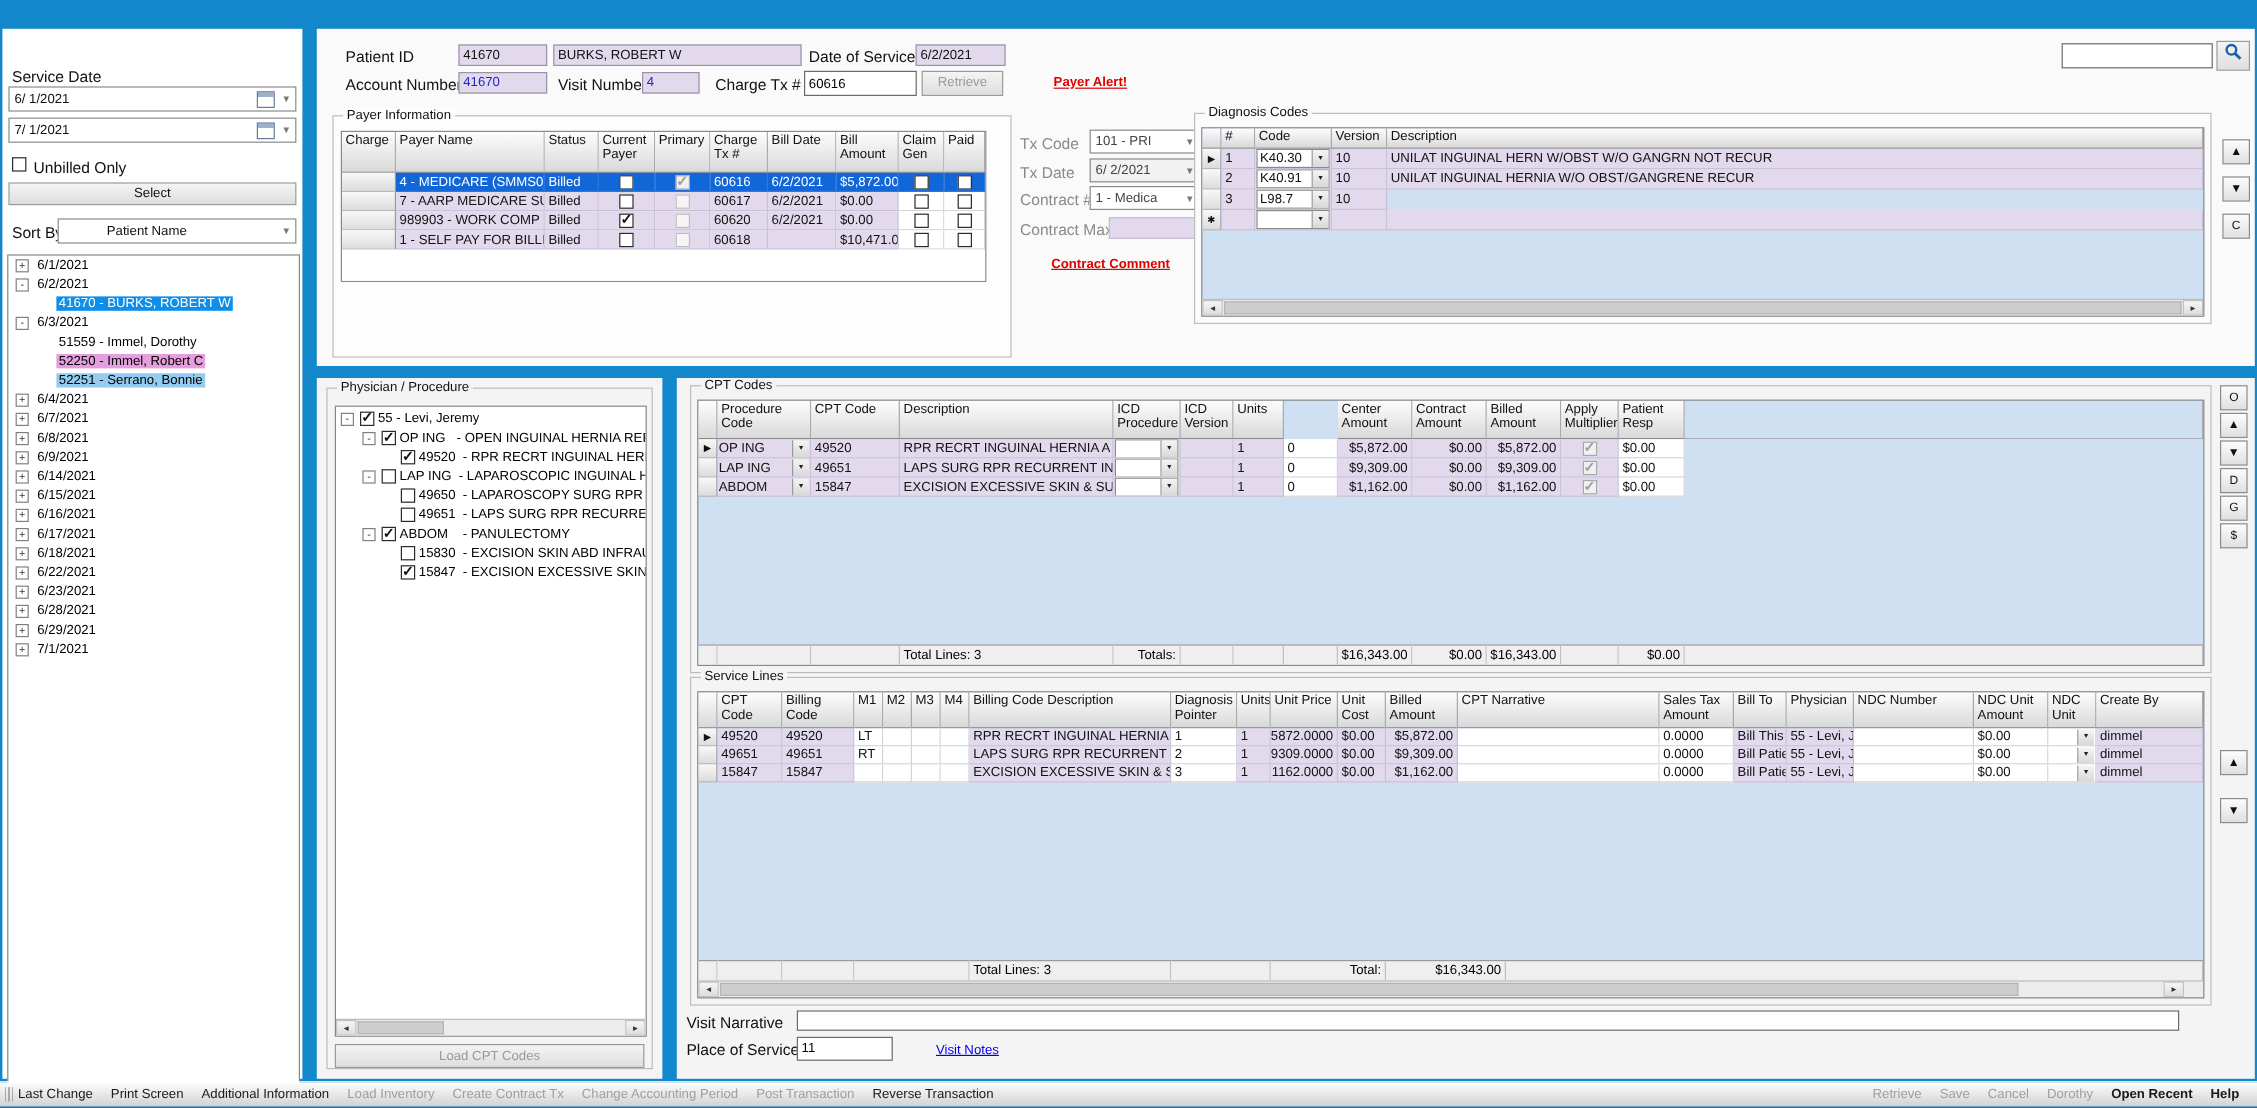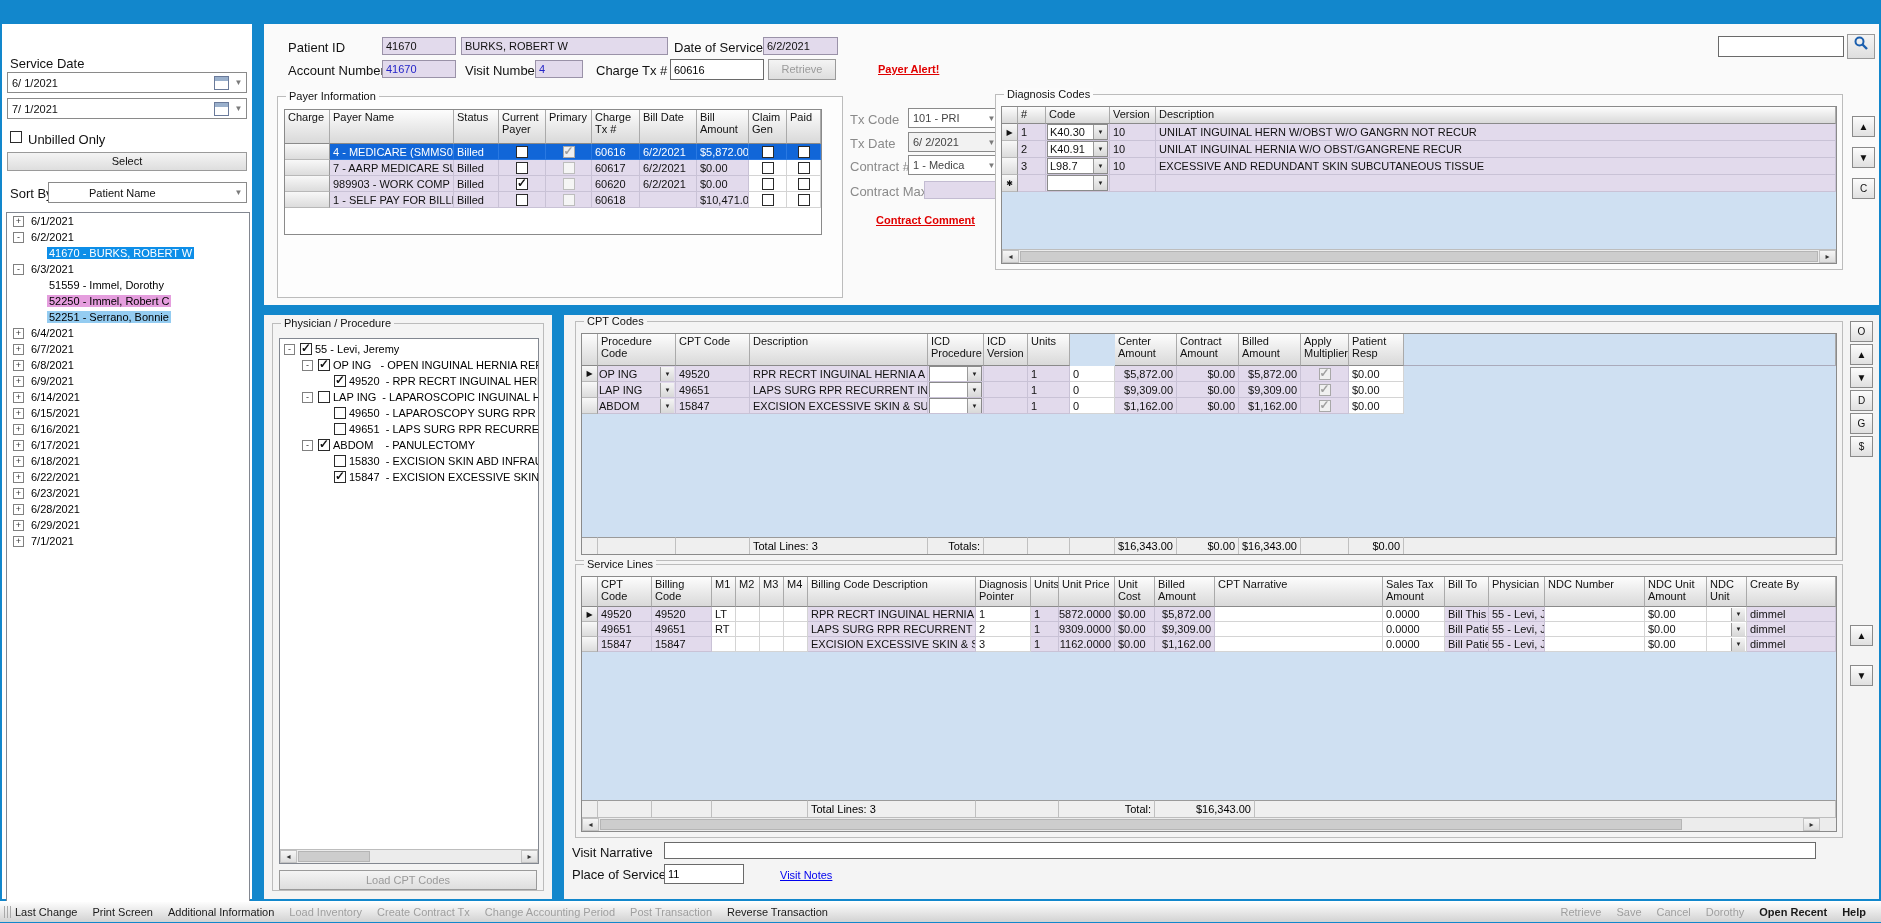--- a/index.html
+++ b/index.html
@@ -420,21 +420,20 @@
             <div class="g-row" style="height:17px;">
               <div class="rh" style="width:16px;"></div>
               <div class="td" style="width:28px;">3</div>
               <div class="td" style="width:64px;padding:0 1px;">
                 <span class="cellcombo">
                   <span class="cct">L98.7</span>
                   <span class="ddb"></span>
                 </span>
               </div>
               <div class="td" style="width:46px;">10</div>
-              <div class="td" style="flex:1;">EXCESSIVE AND REDUNDANT SKIN SUBCUTANEOUS TISSUE</div>
             </div>
 
             <div class="g-row" style="height:17px;">
               <div class="rh" style="width:16px;">✱</div>
               <div class="td" style="width:28px;"></div>
               <div class="td" style="width:64px;padding:0 1px;">
                 <span class="cellcombo">
                   <span class="cct"></span>
                   <span class="ddb"></span>
                 </span>

